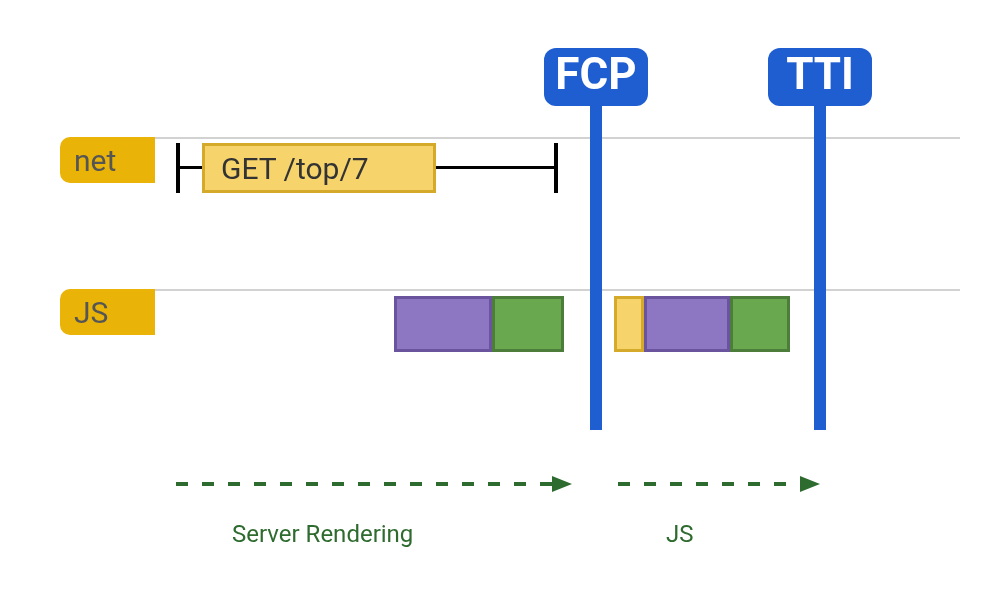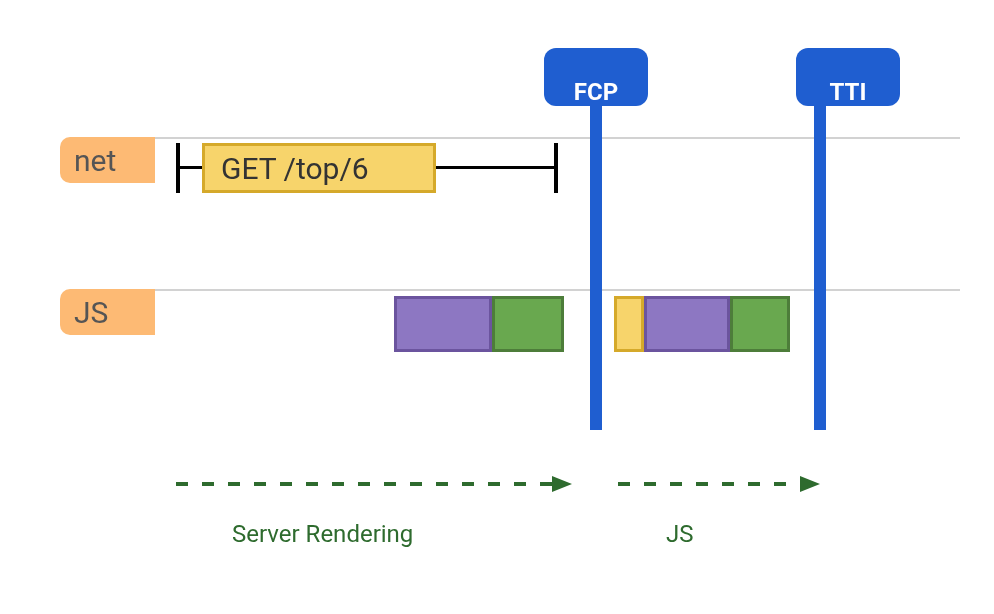--- a/index.html
+++ b/index.html
@@ -12,21 +12,21 @@
   }
   .stage {
     position: relative;
     width: 994px;
     height: 614px;
   }
   
   .rowlabel {
     position: absolute;
     height: 46px;
-    background: #fdba74;
+    background: #eab308;
     border-top-left-radius: 10px;
     border-bottom-left-radius: 10px;
     color: #555;
     font-size: 30px;
     display: flex;
     align-items: center;
     padding-left: 14px;
     box-sizing: border-box;
   }
   .track-line {
@@ -70,23 +70,23 @@
   .marker-line {
     position: absolute;
     width: 12px;
     background: #1f5ed0;
   }
   .marker-pill {
     position: absolute;
     background: #1f5ed0;
     color: #fff;
     font-weight: 700;
-    font-size: 24px;
+    font-size: 44px;
     display: flex;
-    align-items: flex-end;
+    align-items: flex-start;
     justify-content: center;
     border-radius: 12px;
   }
   
   .arrow-svg {
     position: absolute;
     overflow: visible;
   }
   .caption {
     position: absolute;
@@ -108,36 +108,36 @@
   <div class="rowlabel" style="left:60px; top:289px; width:95px;">
     <span>JS</span>
   </div>
 
   <div class="whisker" style="left:176px; top:143px; height:50px;"></div>
   <div class="whisker" style="left:554px; top:143px; height:50px;"></div>
   <div class="whisker-line" style="left:178px; top:166px; width:24px;"></div>
   <div class="whisker-line" style="left:436px; top:166px; width:118px;"></div>
 
   <div class="net-box" style="left:202px; top:143px; width:234px; height:50px;">
-    <span>GET /top/6</span>
+    <span>GET /top/7</span>
   </div>
 
   <div class="block purple" style="left:394px; top:296px; width:98px; height:56px;"></div>
   <div class="block green" style="left:492px; top:296px; width:72px; height:56px;"></div>
   <div class="block yellow" style="left:614px; top:296px; width:30px; height:56px;"></div>
   <div class="block purple" style="left:644px; top:296px; width:86px; height:56px;"></div>
   <div class="block green" style="left:730px; top:296px; width:60px; height:56px;"></div>
 
   <div class="marker-line" style="left:590px; top:104px; height:326px;"></div>
   <div class="marker-line" style="left:814px; top:104px; height:326px;"></div>
 
   <div class="marker-pill" style="left:544px; top:48px; width:104px; height:58px;">
     <span>FCP</span>
   </div>
-  <div class="marker-pill" style="left:768px; top:48px; width:104px; height:58px;margin-left:28px;">
+  <div class="marker-pill" style="left:768px; top:48px; width:104px; height:58px;">
     <span>TTI</span>
   </div>
 
   <svg class="arrow-svg" style="left:176px; top:476px; width:400px; height:20px;">
     <line x1="0" y1="8" x2="376" y2="8" stroke="#2e6b2e" stroke-width="4" stroke-dasharray="12 14" stroke-linecap="butt"></line>
     <polygon points="376,0 396,8 376,16" fill="#2e6b2e"></polygon>
   </svg>
   <svg class="arrow-svg" style="left:618px; top:476px; width:206px; height:20px;">
     <line x1="0" y1="8" x2="182" y2="8" stroke="#2e6b2e" stroke-width="4" stroke-dasharray="12 14" stroke-linecap="butt"></line>
     <polygon points="182,0 202,8 182,16" fill="#2e6b2e"></polygon>

